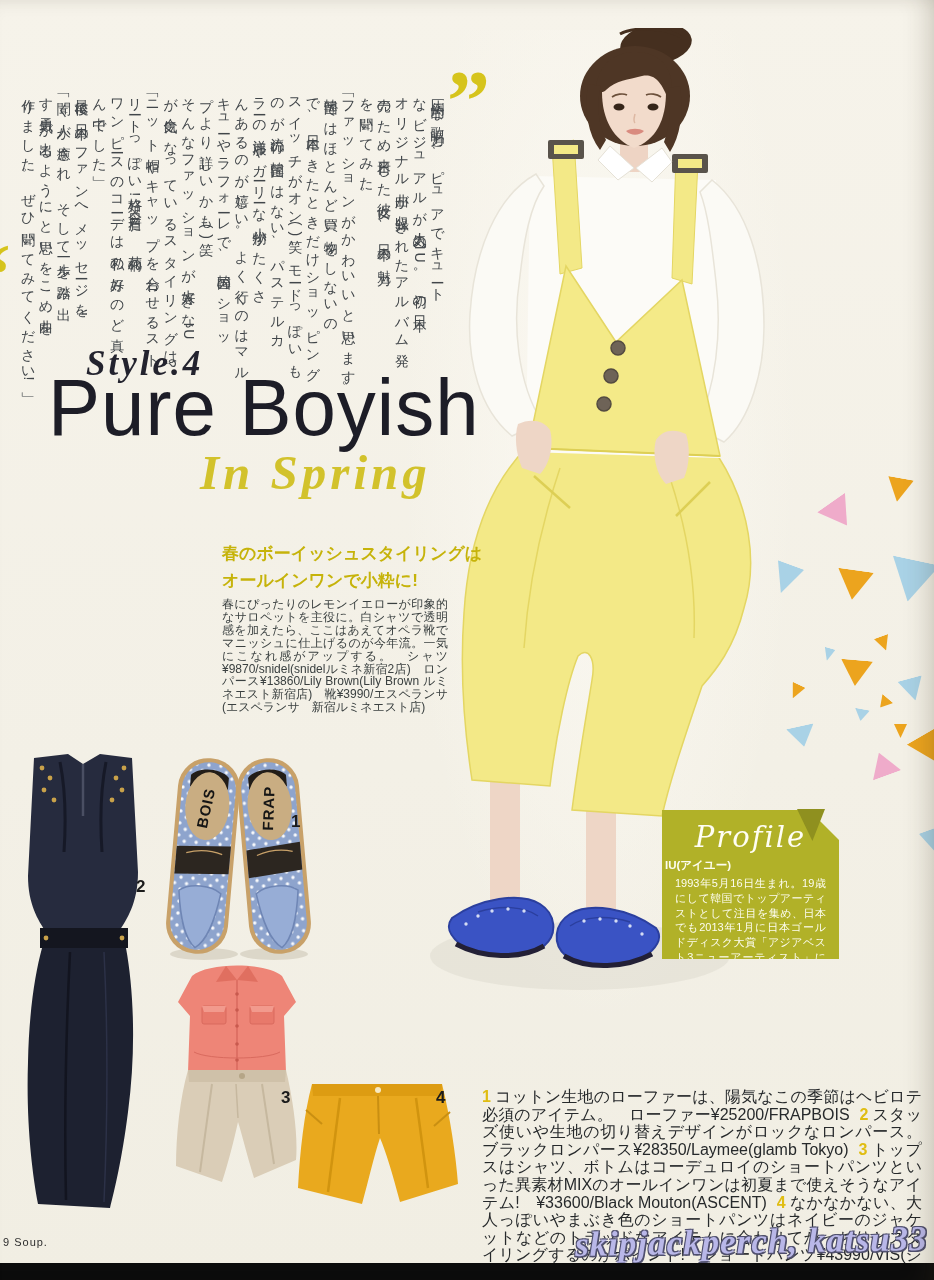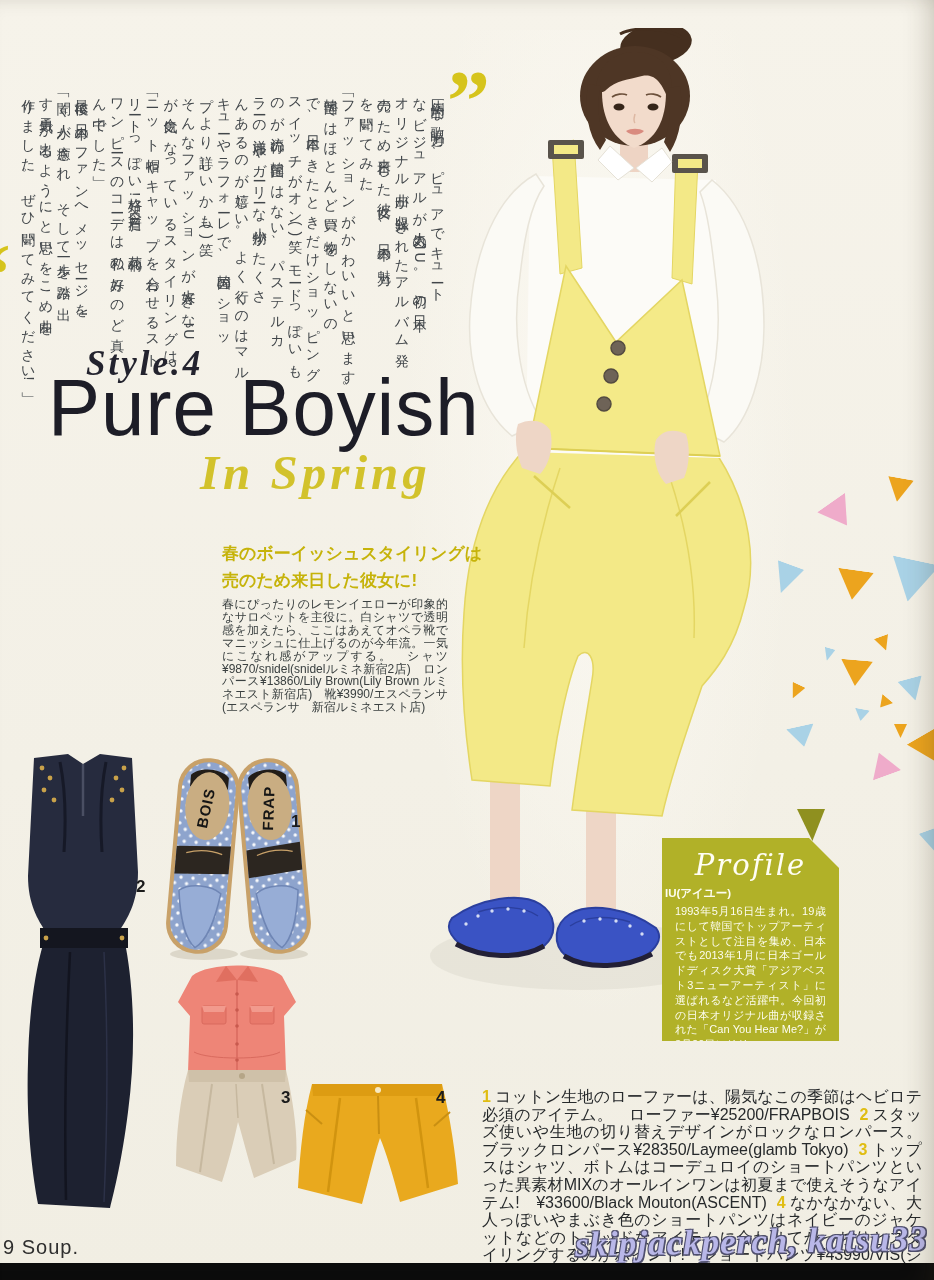--- a/index.html
+++ b/index.html
@@ -32,37 +32,37 @@
   .subhead{position:absolute;left:222px;top:506px;font-size:17px;font-weight:bold;
         color:#c6b30a;line-height:1.6;margin-top:34px;}
   .lead{position:absolute;left:222px;top:598px;width:226px;font-size:12px;
         line-height:12.9px;color:#3a4040;text-align:justify;margin:0;}
 
   
   .prod{position:absolute;}
   .prod-num{position:absolute;font-size:17px;font-weight:bold;color:#1b1b1b;}
 
   
-  .profile{position:absolute;left:662px;top:838px;width:177px;height:203px;background:#b1b128;
+  .profile{position:absolute;left:662px;top:810px;width:177px;height:149px;background:#b1b128;
         clip-path:polygon(0 0, calc(100% - 30px) 0, 100% 30px, 100% 100%, 0 100%);}
   .profile-fold{position:absolute;left:797px;top:809px;width:28px;height:32px;background:#8f901f;
         clip-path:polygon(0 0,100% 0,55% 100%);}
   .profile-title{margin:10px 0 4px;text-align:center;font-family:"DejaVu Serif","Liberation Serif",serif;
         font-style:italic;font-size:29px;color:#fffef4;letter-spacing:2px;}
   .profile-name{padding:0 3px;font-size:11.5px;font-weight:bold;color:#fdfdf0;margin:0 0 3px;}
   .profile-body{padding:0 13px;font-size:11px;line-height:14.8px;color:#fdfdf0;margin:0;text-align:justify;}
 
   
   .caption{position:absolute;left:482px;top:1088px;width:440px;font-size:16px;
         line-height:17.6px;color:#26292b;text-align:justify;margin:0;}
   .cap-num{color:#e0bd12;font-weight:bold;padding-right:4px;}
   .cap-seg{margin-right:10px;}
 
   
-  .footer-page{position:absolute;left:3px;top:1236px;font-size:20px;color:#2e2e2e;letter-spacing:1px;text-align:center;}
+  .footer-page{position:absolute;left:3px;top:1236px;font-size:11px;color:#2e2e2e;letter-spacing:1px;text-align:center;}
   .watermark{position:absolute;right:6px;top:1222px;font-family:"Liberation Serif",serif;
         font-style:italic;font-weight:bold;font-size:35px;color:#b9b7e8;letter-spacing:1px;
         transform:rotate(-1deg);
         text-shadow:1.5px 1.5px 0 #50506e,-1px -1px 0 #50506e,1.5px -1px 0 #50506e,-1px 1.5px 0 #50506e;}
   .bottom-bar{position:absolute;left:0;bottom:0;width:100%;height:17px;background:#0c0c0c;}
 
   
   .tri{position:absolute;clip-path:polygon(50% 100%,0 0,100% 0);}
   .tri-o{background:#eca41e;}
   .tri-p{background:#efabca;}
@@ -190,21 +190,21 @@
     </div>
   <div class="quote-close">”</div>
   <div class="quote-open">‘</div>
 
   <div class="style-label">Style.4</div>
   <div class="headline">Pure Boyish</div>
   <div class="subtitle">In Spring</div>
 
   <div class="subhead">
     <div>春のボーイッシュスタイリングは</div>
-    <div>売のため来日した彼女に!</div>
+    <div>オールインワンで小粋に!</div>
   </div>
   <p class="lead">春にぴったりのレモンイエローが印象的なサロペットを主役に。白シャツで透明感を加えたら、ここはあえてオペラ靴でマニッシュに仕上げるのが今年流。一気にこなれ感がアップする。　シャツ¥9870/snidel(snidelルミネ新宿2店)　ロンパース¥13860/Lily Brown(Lily Brown ルミネエスト新宿店)　靴¥3990/エスペランサ(エスペランサ　新宿ルミネエスト店)</p>
 
   <svg class="prod" style="left:8px;top:752px" width="150" height="462" viewBox="0 0 150 462">
     <path d="M 26 6 L 60 2 L 75 12 L 92 2 L 124 6 L 130 120 C 130 152,118 168,112 178 L 38 180 C 30 168,20 152,20 124 Z" fill="#262b3e"></path>
     <path d="M 75 12 L 75 64" stroke="#4a4f63" stroke-width="2.5"></path>
     <circle cx="34" cy="16" r="2.4" fill="#c9a24a"></circle>
       <circle cx="42" cy="26" r="2.4" fill="#c9a24a"></circle>
       <circle cx="36" cy="38" r="2.4" fill="#c9a24a"></circle>
       <circle cx="46" cy="48" r="2.4" fill="#c9a24a"></circle>

